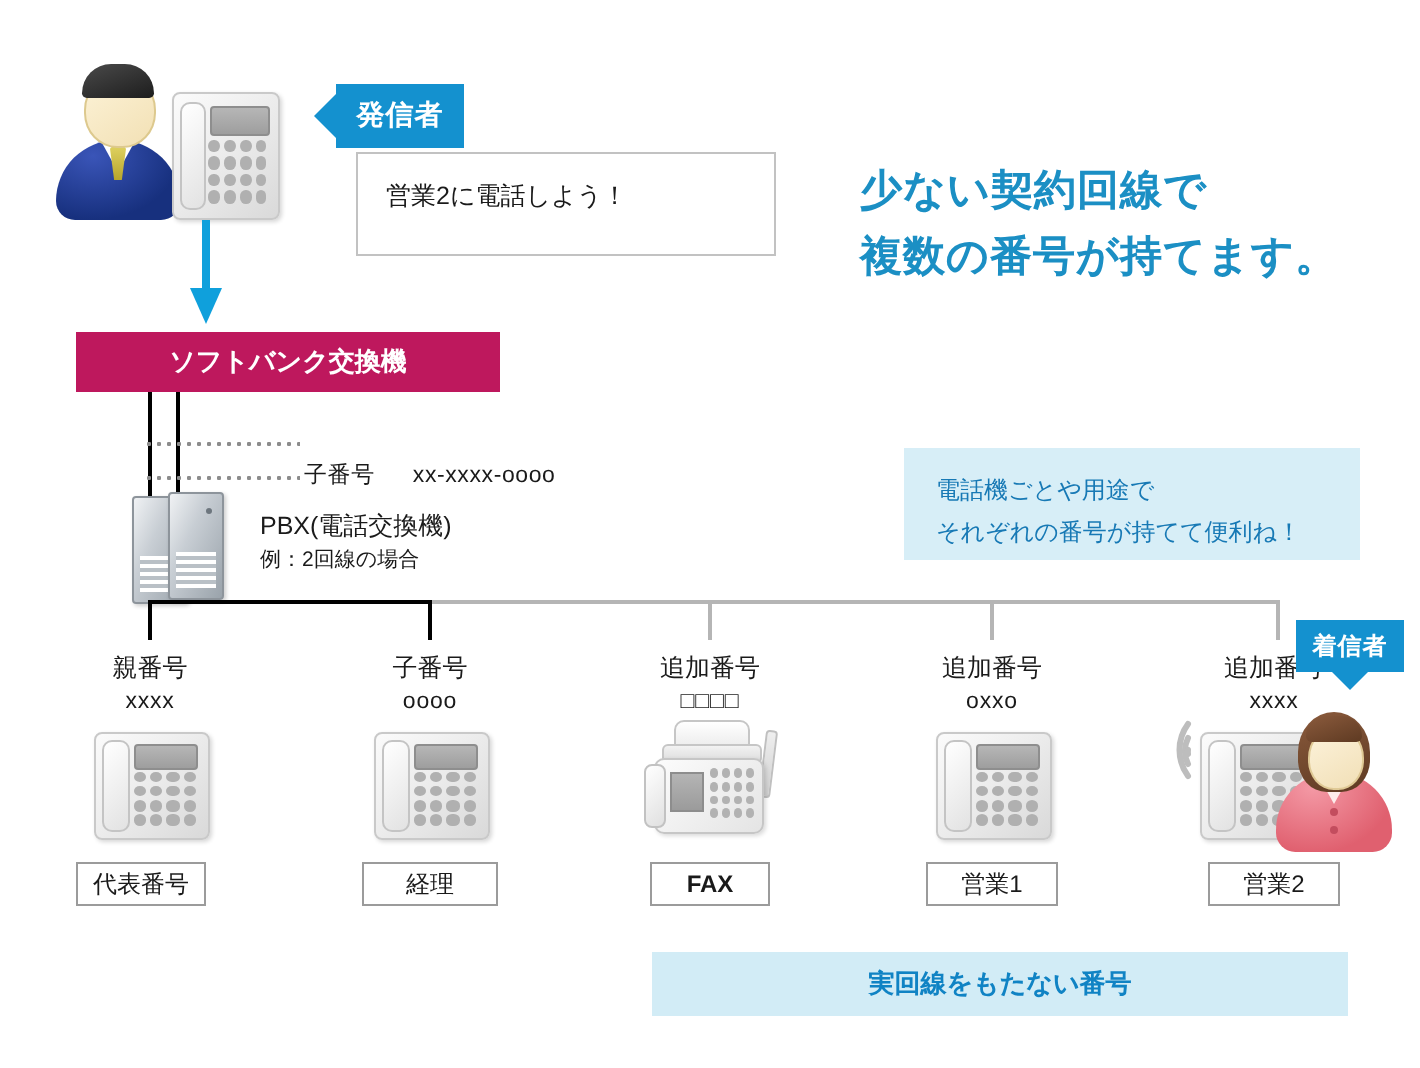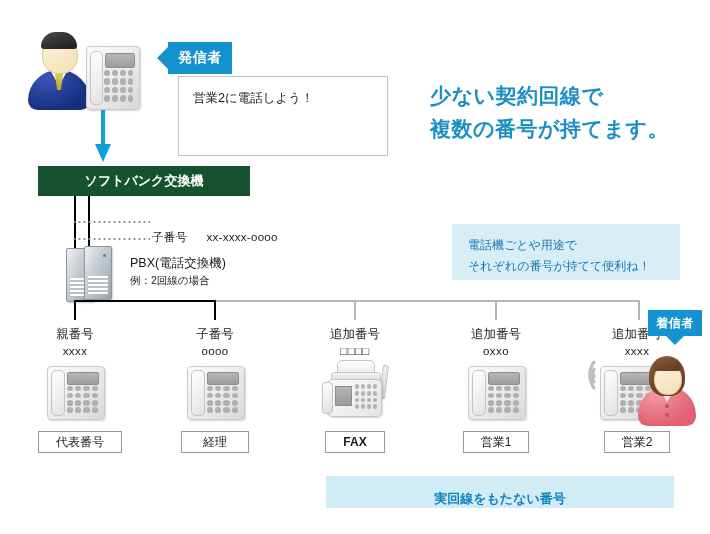--- a/index.html
+++ b/index.html
@@ -155,36 +155,36 @@
     position:absolute;left:-11px;top:50%;transform:translateY(-50%);
     width:0;height:0;border-top:11px solid transparent;border-bottom:11px solid transparent;
     border-right:11px solid #1491cf;
   }
   .badge .notch-d{
     position:absolute;left:50%;bottom:-9px;transform:translateX(-50%);
     width:0;height:0;border-left:9px solid transparent;border-right:9px solid transparent;
     border-top:9px solid #1491cf;
   }
   .sbbar{
-    position:absolute;background:#14532d;color:#fff;font-weight:bold;
+    position:absolute;background:#be185d;color:#fff;font-weight:bold;
     display:flex;align-items:center;justify-content:center;
   }
   .callout{
     position:absolute;background:#ffffff;border:1px solid #c2c2c2;
     box-sizing:border-box;padding:10px 14px;color:#1a1a1a;
   }
   .callout div{line-height:1.85;font-size:12.5px;}
   .tipbox{
     position:absolute;background:#d7eef7;color:#1779b5;
     box-sizing:border-box;padding:11px 16px;
   }
   .tipbox div{line-height:1.72;font-size:12px;}
   .bottombar{
     position:absolute;background:#d2ecf6;color:#1083c4;font-weight:bold;
-    display:flex;align-items:flex-end;justify-content:center;font-size:13px;
+    display:flex;align-items:center;justify-content:center;font-size:13px;
   }
   .headline{
     position:absolute;color:#1b8fc4;font-weight:bold;font-size:21px;line-height:1.55;
     letter-spacing:.5px;white-space:pre-line;font-family:Liberation Mono, monospace;
   }
 
   
   .vline{position:absolute;background:#000;width:2px;}
   .hline{position:absolute;height:2px;}
   .gline{position:absolute;background:#b5b5b5;}
@@ -245,21 +245,21 @@
         <i></i>
         <i></i>
     </div>
   </div>
 
   <div class="badge" style="left:168px;top:42px;width:64px;height:32px;font-size:14px;">
     <span class="notch-l"></span>
     <span>発信者</span>
   </div>
 
-  <div class="callout" style="left:178px;top:76px;width:210px;height:80px;">
+  <div class="callout" style="left:178px;top:76px;width:210px;height:52px;">
     <div>営業2に電話しよう！</div>
   </div>
 
   <div class="arrowdown" style="left:95px;top:110px;width:16px;height:52px;">
     <svg width="16" height="52" viewBox="0 0 16 52">
       <rect x="6" y="0" width="4" height="38" fill="#0fa0dc"></rect>
       <polygon points="8,52 0,34 16,34" fill="#0fa0dc"></polygon>
     </svg>
   </div>
 
@@ -326,21 +326,21 @@
         <i></i>
         <i></i>
         <i></i>
         <i></i>
         <i></i>
         <i></i>
         <i></i>
         <i></i>
       </div>
   </div>
-  <div class="namebox" style="left:38px;top:431px;width:84px;height:22px;">代表番号</div>
+  <div class="namebox" style="left:38px;top:431px;width:65px;height:22px;">代表番号</div>
 
   <div class="lbl" style="left:170px;top:326px;width:90px;">
     <div class="t1">子番号</div>
     <div class="t2">oooo</div>
   </div>
   <div class="phone" style="left:187px;top:366px;width:56px;height:52px;">
     <div class="base"></div>
       <div class="handset"></div>
       <div class="screen"></div>
     <div class="keys">

